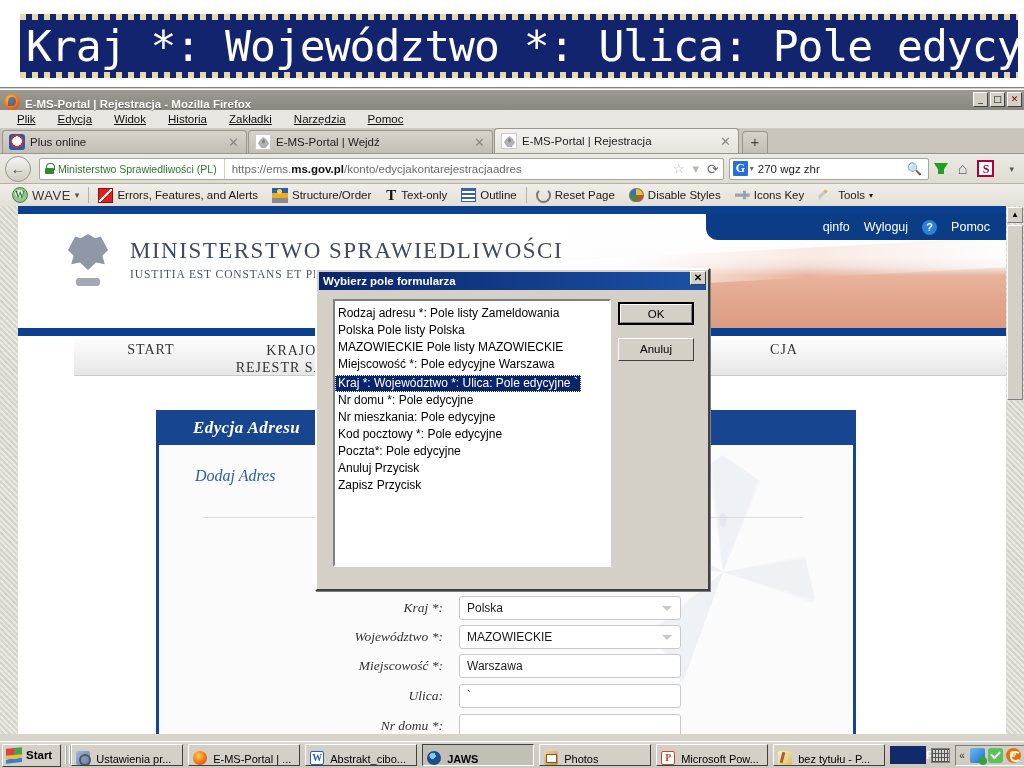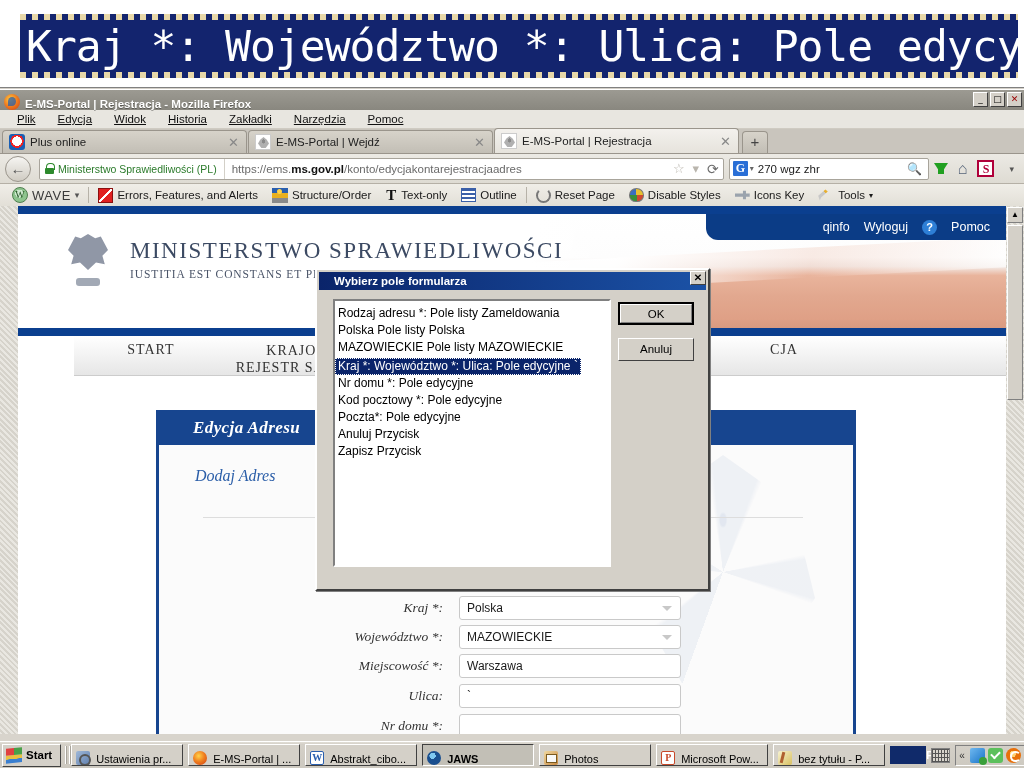--- a/index.html
+++ b/index.html
@@ -394,21 +394,21 @@
     border: 2px solid;
     border-color: #ffffff #404040 #404040 #ffffff;
     box-shadow: 1px 1px 0 #808080;
   }
   #dlg-titlebar {
     position:absolute; left:2px; top:2px; width:387px; height:18px;
     background: linear-gradient(to right,#0a246a,#1b52a6);
     display:flex; align-items:center;
   }
   #dlg-title {
-    color:#ffffff; font-size:11.5px; font-weight:bold; padding-left:15px; white-space:nowrap;
+    color:#ffffff; font-size:11.5px; font-weight:bold; padding-left:4px; white-space:nowrap;
   }
   #dlg-close {
     position:absolute; right:2px; top:1px; width:16px; height:14px;
     background:#d4d0c8; border:1px solid #ffffff;
     border-right-color:#404040; border-bottom-color:#404040;
     font-size:10px; font-weight:bold; text-align:center; line-height:12px; color:#000;
   }
   #dlg-list {
     position:absolute; left:16px; top:29px; width:278px; height:268px;
     background:#ffffff;
@@ -725,22 +725,24 @@
   <div id="dialog">
     <div id="dlg-titlebar">
       <div id="dlg-title">Wybierz pole formularza</div>
     </div>
     <div id="dlg-close">✕</div>
 
     <div id="dlg-list">
       <div class="dlg-opt">Rodzaj adresu *: Pole listy Zameldowania</div>
       <div class="dlg-opt">Polska Pole listy Polska</div>
       <div class="dlg-opt">MAZOWIECKIE Pole listy MAZOWIECKIE</div>
+      <div class="dlg-opt">Miejscowość *: Pole edycyjne Warszawa</div>
       <div><span class="dlg-opt selected">Kraj *: Województwo *: Ulica: Pole edycyjne `</span></div>
       <div class="dlg-opt">Nr domu *: Pole edycyjne</div>
+      <div class="dlg-opt">Nr mieszkania: Pole edycyjne</div>
       <div class="dlg-opt">Kod pocztowy *: Pole edycyjne</div>
       <div class="dlg-opt">Poczta*: Pole edycyjne</div>
       <div class="dlg-opt">Anuluj Przycisk</div>
       <div class="dlg-opt">Zapisz Przycisk</div>
     </div>
 
     <div class="dlg-btn" id="btn-ok">
       <span class="inner">OK</span>
     </div>
     <div class="dlg-btn" id="btn-cancel">Anuluj</div>

